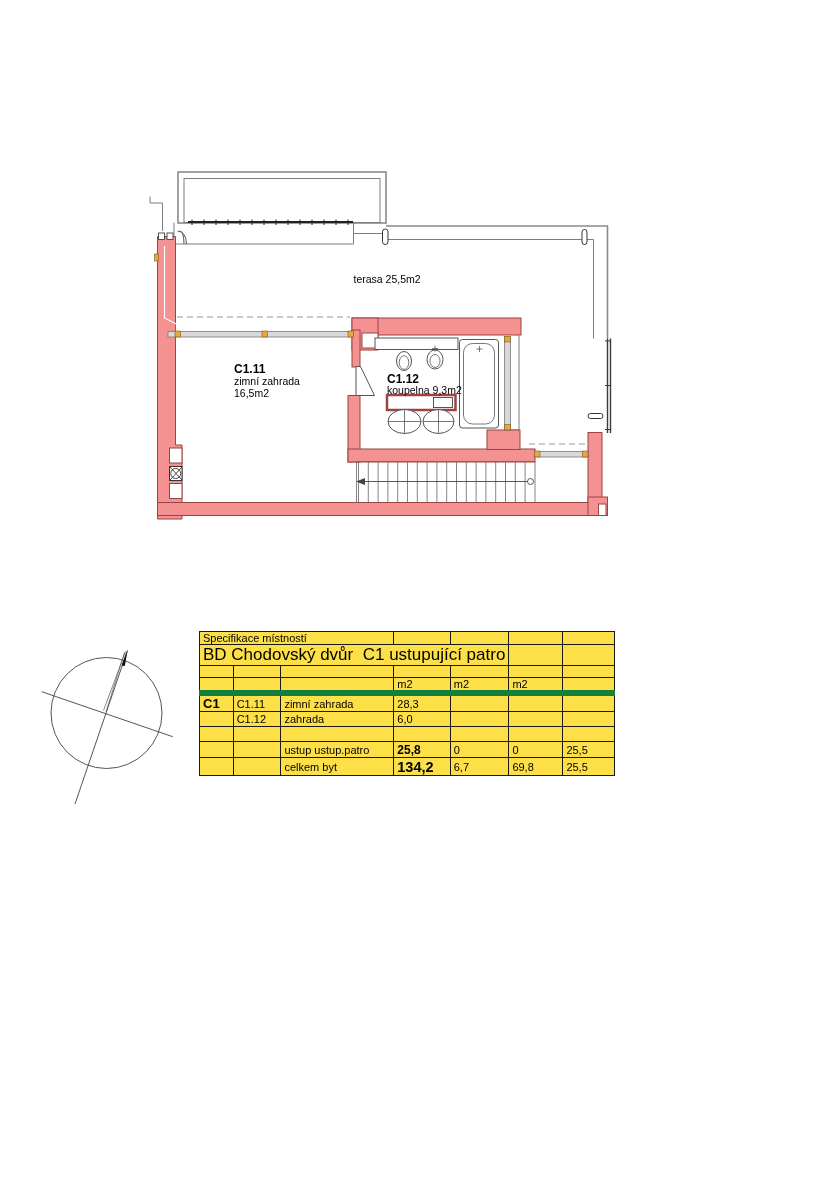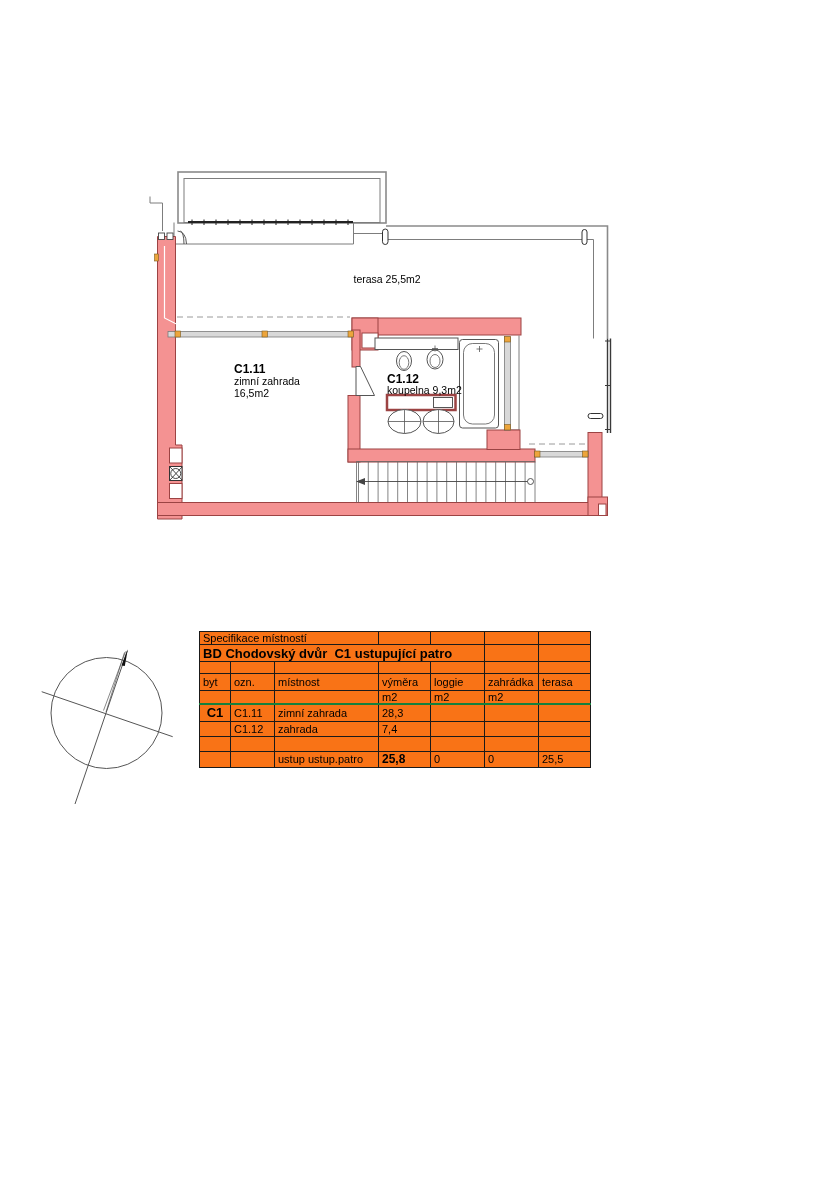--- a/index.html
+++ b/index.html
@@ -21,29 +21,29 @@
   .win{stroke:#7a7a7a;stroke-width:0.8;}
   .mk{stroke:#7a5a1e;stroke-width:0.6;}
   .pill{fill:#fff;stroke:#333;stroke-width:1;}
   .stair{stroke:#666;stroke-width:0.8;fill:none;}
   .ptxt{fill:#000;font-family:"Liberation Sans",sans-serif;font-size:10.5px;}
   .ptxt-b{fill:#000;font-family:"Liberation Sans",sans-serif;font-size:12px;font-weight:bold;}
   .cmp{stroke:#555;stroke-width:1;fill:none;}
 
   .spec-table{
     position:absolute;left:199px;top:631px;border-collapse:collapse;
-    table-layout:fixed;background:#f97316;
+    table-layout:fixed;background:#fde047;
   }
   .spec-table td{
     border:1px solid #1a1a1a;padding:0 3px;font-size:11px;
     white-space:nowrap;overflow:hidden;vertical-align:middle;
   }
-  tr.thick td{border-bottom:2px solid #15803d;}
-  td.subtitle{font-size:13px;font-weight:bold;white-space:pre;}
-  td.byt-bold{font-size:13px;font-weight:bold;text-align:center;}
+  tr.thick td{border-bottom:6px solid #15803d;}
+  td.subtitle{font-size:17px;font-weight:normal;white-space:pre;}
+  td.byt-bold{font-size:13px;font-weight:bold;}
   td.tot1{font-size:12px;font-weight:bold;}
   td.tot2{font-size:14.5px;font-weight:bold;}
 </style>
 </head>
 <body>
 
 <svg id="plan-svg" width="480" height="365" viewBox="140 165 480 365">
 
   <g>
     <rect x="178" y="172" width="208" height="51" class="outerline"></rect>
@@ -198,29 +198,20 @@
     </tr>
     <tr style="height:12px">
       <td></td>
         <td></td>
         <td></td>
         <td></td>
         <td></td>
         <td></td>
         <td></td>
     </tr>
-    <tr style="height:17px">
-      <td>byt</td>
-      <td>ozn.</td>
-      <td>místnost</td>
-      <td>výměra</td>
-      <td>loggie</td>
-      <td>zahrádka</td>
-      <td>terasa</td>
-    </tr>
     <tr style="height:11px" class="thick">
       <td></td>
         <td></td>
         <td></td>
       <td>m2</td>
       <td>m2</td>
       <td>m2</td>
       <td></td>
     </tr>
     <tr style="height:17px">
@@ -229,21 +220,21 @@
       <td>zimní zahrada</td>
       <td>28,3</td>
       <td></td>
         <td></td>
         <td></td>
     </tr>
     <tr style="height:15px">
       <td></td>
       <td>C1.12</td>
       <td>zahrada</td>
-      <td>7,4</td>
+      <td>6,0</td>
       <td></td>
         <td></td>
         <td></td>
     </tr>
     <tr style="height:15px">
       <td></td>
         <td></td>
         <td></td>
         <td></td>
         <td></td>
@@ -252,14 +243,23 @@
     </tr>
     <tr style="height:16px">
       <td></td>
         <td></td>
       <td>ustup ustup.patro</td>
       <td class="tot1">25,8</td>
       <td>0</td>
       <td>0</td>
       <td>25,5</td>
     </tr>
+    <tr style="height:18px">
+      <td></td>
+        <td></td>
+      <td>celkem byt</td>
+      <td class="tot2">134,2</td>
+      <td>6,7</td>
+      <td>69,8</td>
+      <td>25,5</td>
+    </tr>
   </tbody>
 </table>
 
 </body></html>

